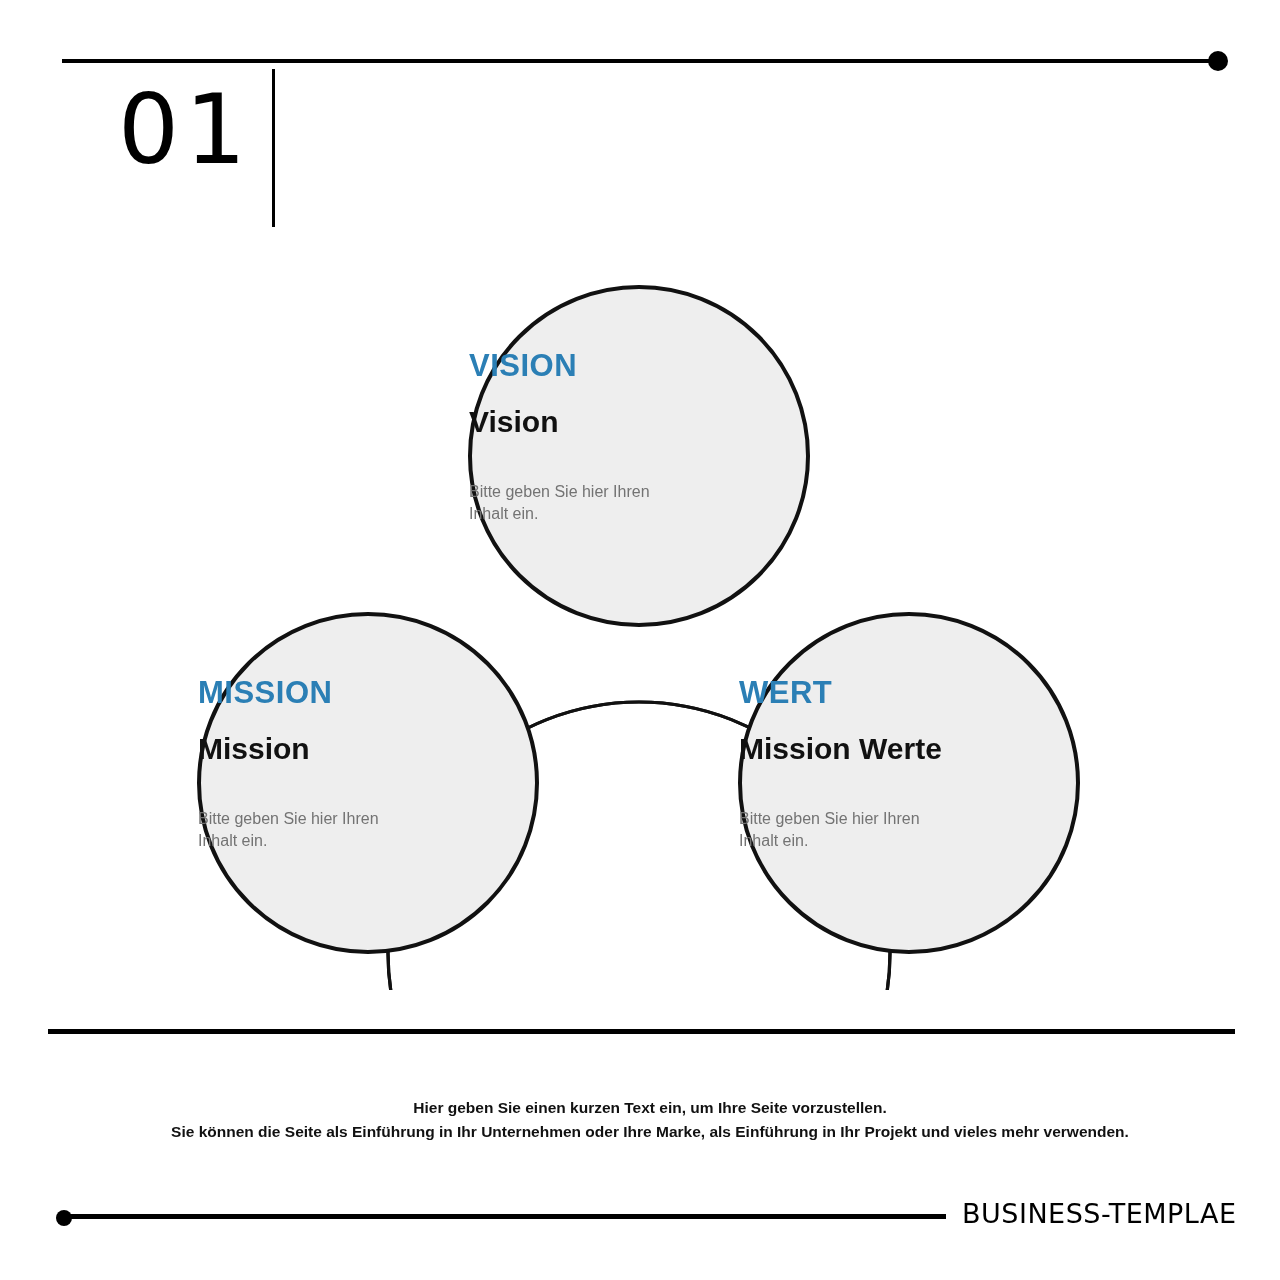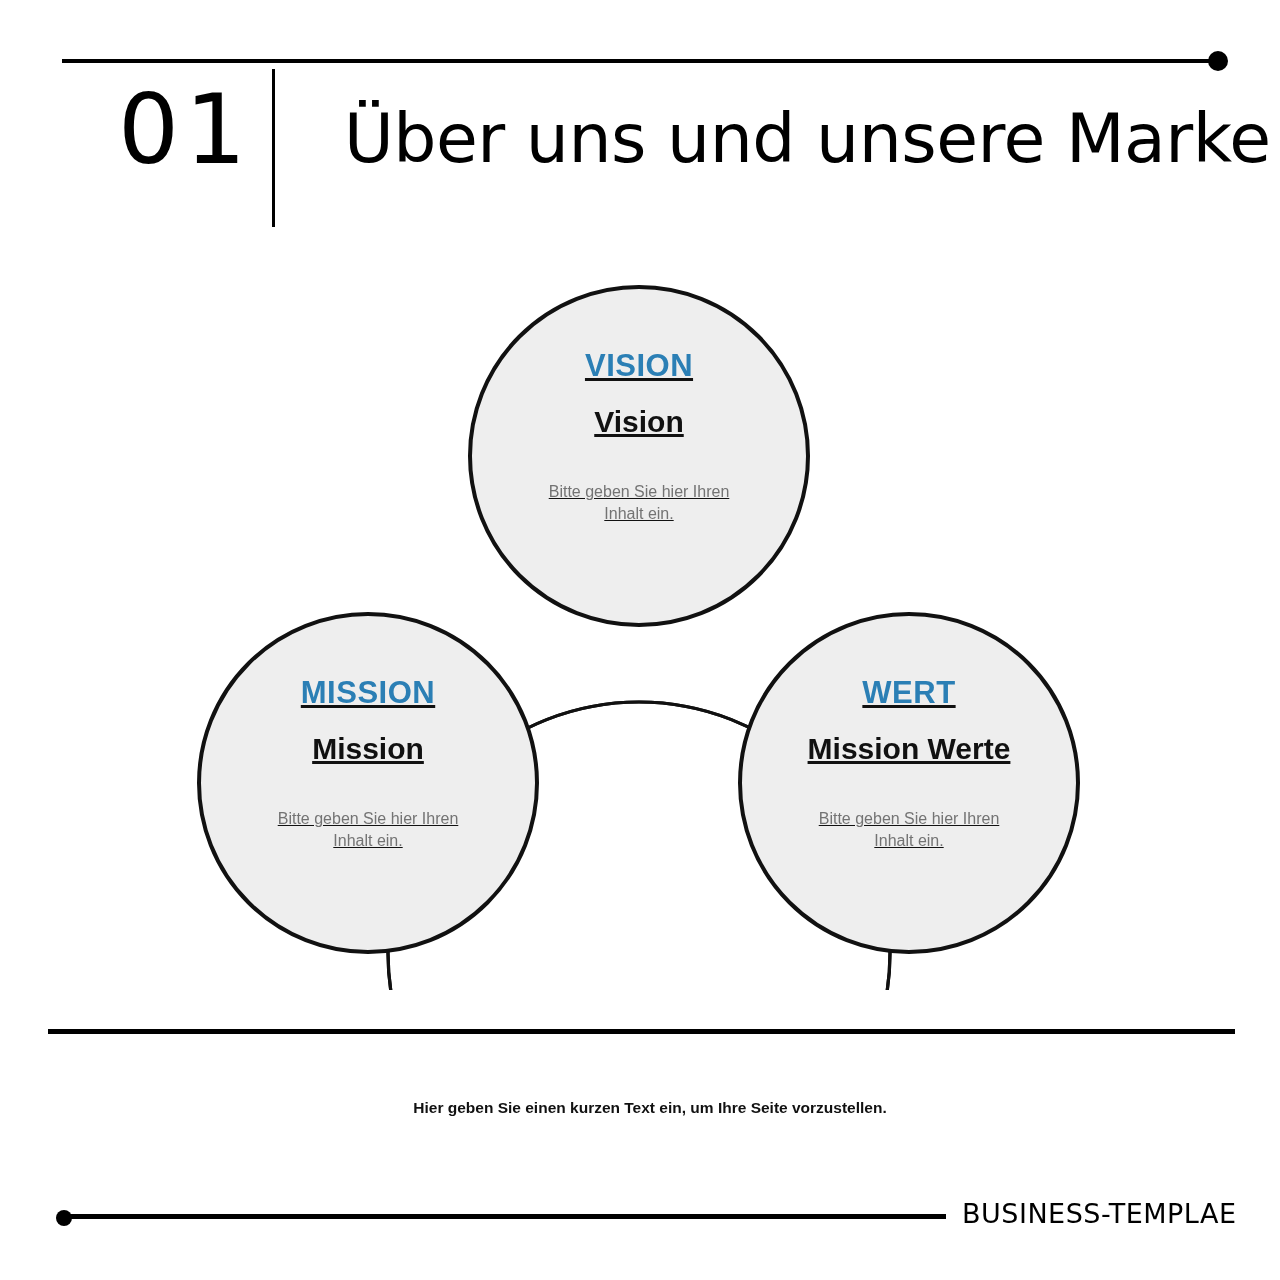--- a/index.html
+++ b/index.html
@@ -91,23 +91,22 @@
     height: 740px;
   }
   .diagram-svg {
     position: absolute;
     left: 0;
     top: 0;
   }
 
   .circle-label {
     position: absolute;
-    text-align: center;
+    text-align: left;
     pointer-events: none;
-    text-decoration: underline;
   }
   .circle-kicker {
     font-size: 31px;
     font-weight: 700;
     color: #2b7fb5;
     letter-spacing: 0.5px;
     line-height: 1;
     margin: 0 0 26px 0;
   }
   .circle-heading {
@@ -191,21 +190,20 @@
 <body>
 
 <div class="top-rule-wrap">
   <div class="top-rule"></div>
   <div class="top-rule-dot"></div>
 </div>
 
 <div class="header">
   <div class="header-number">01</div>
   <div class="header-divider"></div>
-  <div class="header-title">Über uns und unsere Marke</div>
 </div>
 
 <div class="diagram" style="top:250px;">
 
   <svg class="diagram-svg" width="1280" height="740" viewBox="0 0 1280 740">
 
     <circle cx="639" cy="703" r="251" fill="none" stroke="#111111" stroke-width="3.2"></circle>
     <circle cx="639" cy="703" r="251" fill="none" stroke="#111111" stroke-width="3.2"></circle>
 
     <circle cx="639" cy="206" r="169" fill="#eeeeee" stroke="#111111" stroke-width="4"></circle>
@@ -232,19 +230,20 @@
     <p class="circle-heading">Mission Werte</p>
     <p class="circle-body">Bitte geben Sie hier Ihren</p>
     <p class="circle-body">Inhalt ein.</p>
   </div>
 </div>
 
 <div class="footer-rule"></div>
 
 <div class="blurb">
   <span class="blurb-line">Hier geben Sie einen kurzen Text ein, um Ihre Seite vorzustellen.</span>
+  <span class="blurb-line">Sie können die Seite als Einführung in Ihr Unternehmen oder Ihre Marke, als Einführung in Ihr Projekt und vieles mehr verwenden.</span>
 </div>
 
 <div class="bottom-bar">
   <div class="bottom-dot"></div>
   <div class="bottom-line"></div>
   <div class="brand" style="top:0px;">BUSINESS-TEMPLAE</div>
 </div>
 
 </body></html>

